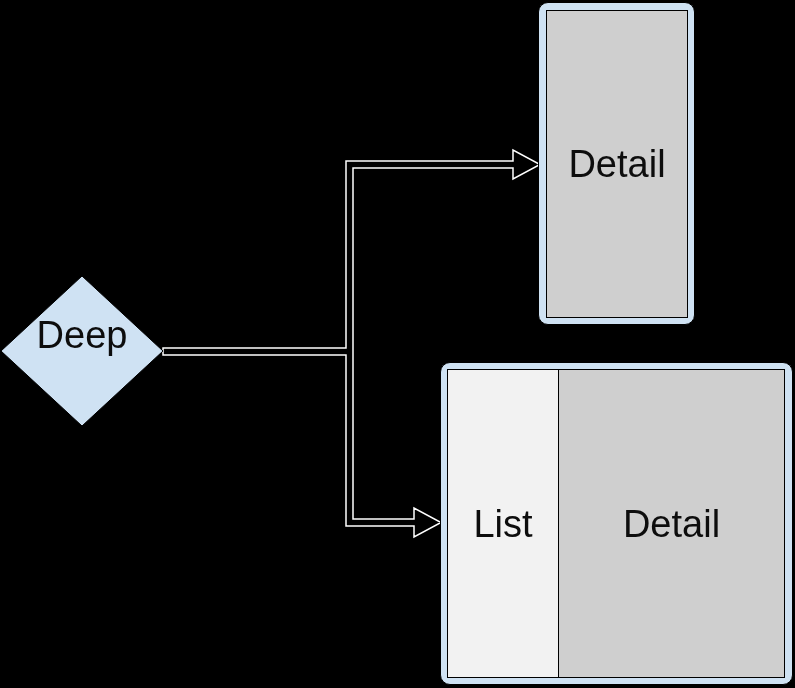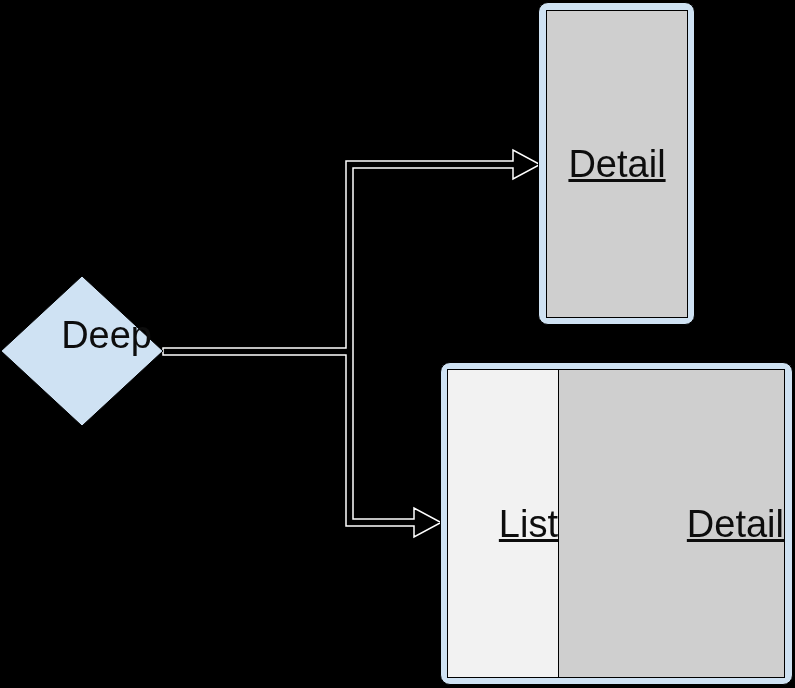--- a/index.html
+++ b/index.html
@@ -26,21 +26,21 @@
     line-height: 40px;
     color: #0d0d0d;
     user-select: none;
   }
   
   .diamond-label {
     position: absolute;
     left: 12px;
     top: 315px;
     width: 140px;
-    text-align: right;
+    text-align: center;
   }
   
   .frame {
     position: absolute;
     background: #cfe2f3;
     border: 1px solid #000000;
     border-radius: 10px;
     box-sizing: border-box;
   }
   .frame-phone {
@@ -53,21 +53,20 @@
     left: 440px;
     top: 362px;
     width: 353px;
     height: 323px;
   }
   
   .screen {
     position: absolute;
     box-sizing: border-box;
     border: 1.5px solid #000000;
-    text-decoration: underline;
   }
   .screen-phone {
     left: 7px;
     top: 7px;
     width: 142px;
     height: 308px;
     background: #cfcfcf;
     display: flex;
     align-items: center;
     justify-content: center;
@@ -77,21 +76,21 @@
     top: 6px;
     width: 338px;
     height: 309px;
     background: #cfcfcf;
     display: flex;
     flex-direction: row;
   }
   .pane {
     display: flex;
     align-items: center;
-    justify-content: flex-end;
+    justify-content: center;
     box-sizing: border-box;
   }
   .pane-list {
     width: 111px;
     background: #f2f2f2;
     border-right: 1.5px solid #000000;
   }
   .pane-detail {
     flex: 1;
     background: #cfcfcf;

